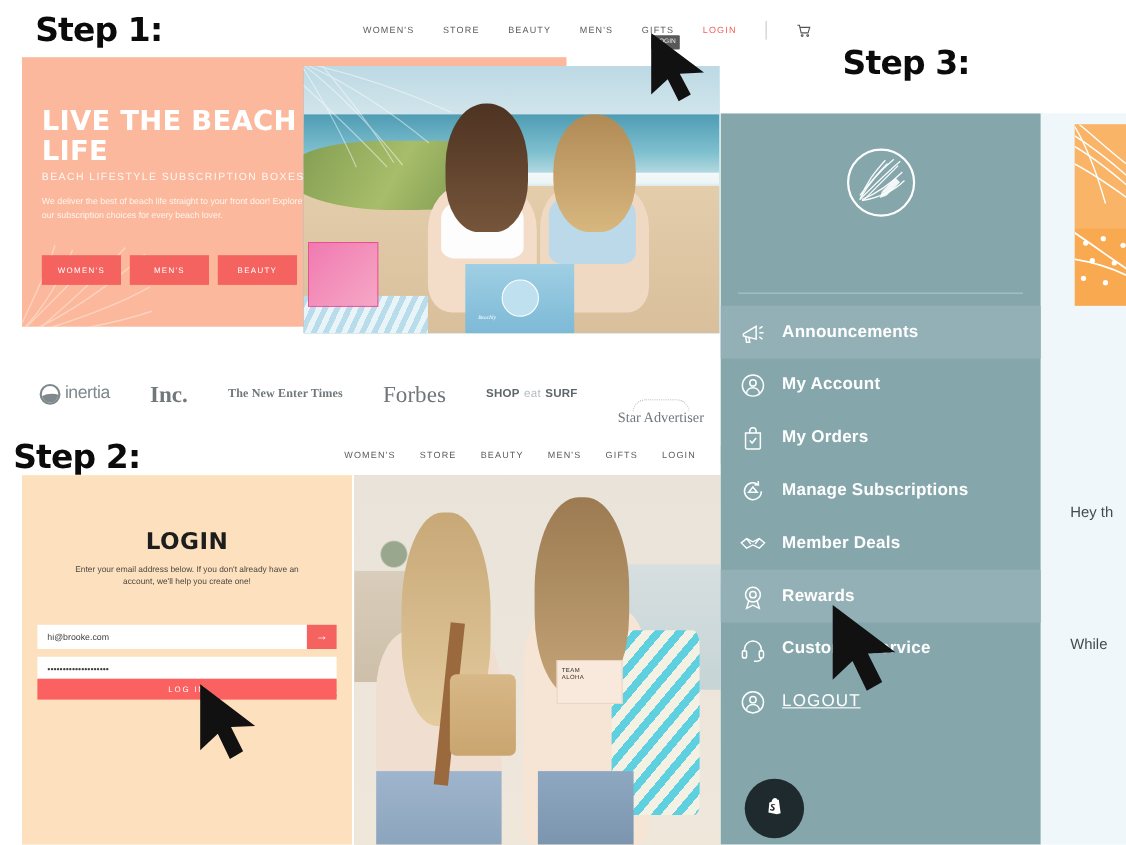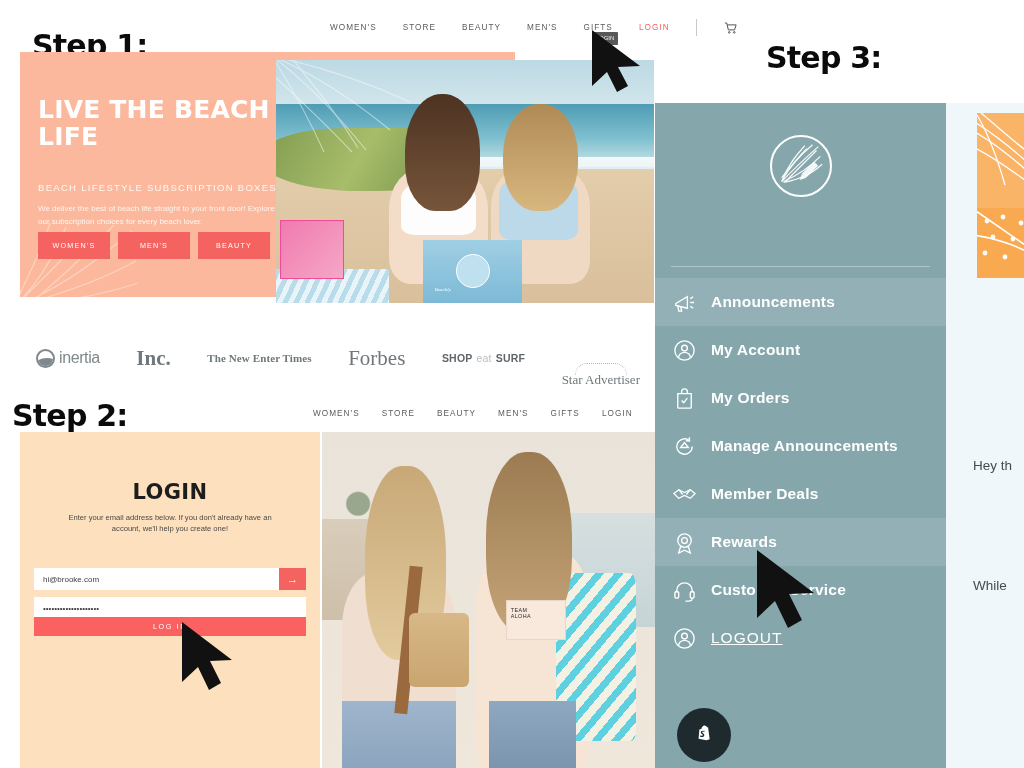--- a/index.html
+++ b/index.html
@@ -39,21 +39,21 @@
     background: #fbb89c; overflow: hidden;
   }
   .frond { position:absolute; opacity:.55; pointer-events:none; }
   #hero-copy { position: absolute; left: 18px; top: 44px; width: 300px; }
   #hero-title {
     font-family:"DejaVu Sans", sans-serif;
     font-size: 25px; line-height: 27px; font-weight: 700;
     color:#fff; letter-spacing: .2px;
   }
   #hero-sub {
-    margin-top: 32px; font-size: 9.5px; letter-spacing: 1.3px;
+    margin-top: 6px; font-size: 9.5px; letter-spacing: 1.3px;
     color:#fff8f3; text-transform: uppercase;
   }
   #hero-body {
     margin-top: 10px; font-size: 8px; line-height: 12.5px;
     color:#fff4ee; max-width: 245px;
   }
   .hero-btns { position:absolute; left:18px; top:180px; display:flex; gap:8px; }
   .hero-btn {
     background:#f4635f; color:#fff; border:none; cursor:pointer;
     padding: 9px 0; width: 72px; font-size: 7.2px; letter-spacing: 1.2px;
@@ -254,21 +254,21 @@
     position:absolute; left:592px; top:32px; width:26px; height:13px;
     background:#585858; color:#ececec; font-size:6px; line-height:13px;
     text-align:center; border-radius:1px; overflow:hidden;
   }
 </style>
 </head>
 <body>
 
 <div id="root">
 
-  <div class="step-heading" style="left:32px; top:28px;text-align:right;">Step 1:</div>
+  <div class="step-heading" style="left:32px; top:10px;text-align:right;">Step 1:</div>
 
   <div class="site-nav" id="nav1" style="left:330px; top:19px; gap:26px;">
     <a class="nav-link" href="#">WOMEN'S</a>
     <a class="nav-link" href="#">STORE</a>
     <a class="nav-link" href="#">BEAUTY</a>
     <a class="nav-link" href="#">MEN'S</a>
     <a class="nav-link" href="#">GIFTS</a>
     <a class="nav-link accent" href="#">LOGIN</a>
     <span class="nav-sep"></span>
     <span>
@@ -481,21 +481,21 @@
       </div>
 
       <div class="nav-item" style="top:319px;">
         <span class="nav-ico">
           <svg viewBox="0 0 26 26" fill="none" stroke="#fff" stroke-width="1.4">
             <path d="M21 13 a8 8 0 1 1-3.2-6.4"></path>
               <path d="M18 3.4 L18.2 7.2 L14.4 7"></path>
             <path d="M9 14 l4-5 4 5 z"></path>
           </svg>
         </span>
-        <span class="nav-label">Manage Announcements</span>
+        <span class="nav-label">Manage Subscriptions</span>
       </div>
 
       <div class="nav-item" style="top:367px;">
         <span class="nav-ico">
           <svg viewBox="0 0 26 26" fill="none" stroke="#fff" stroke-width="1.3">
             <path d="M2 12 L7 8 L13 11 L19 8 L24 12 L19 17 L13 14 L7 17 Z"></path>
             <path d="M7 8 L11 13 M19 8 L15 13"></path>
           </svg>
         </span>
         <span class="nav-label">Member Deals</span>

